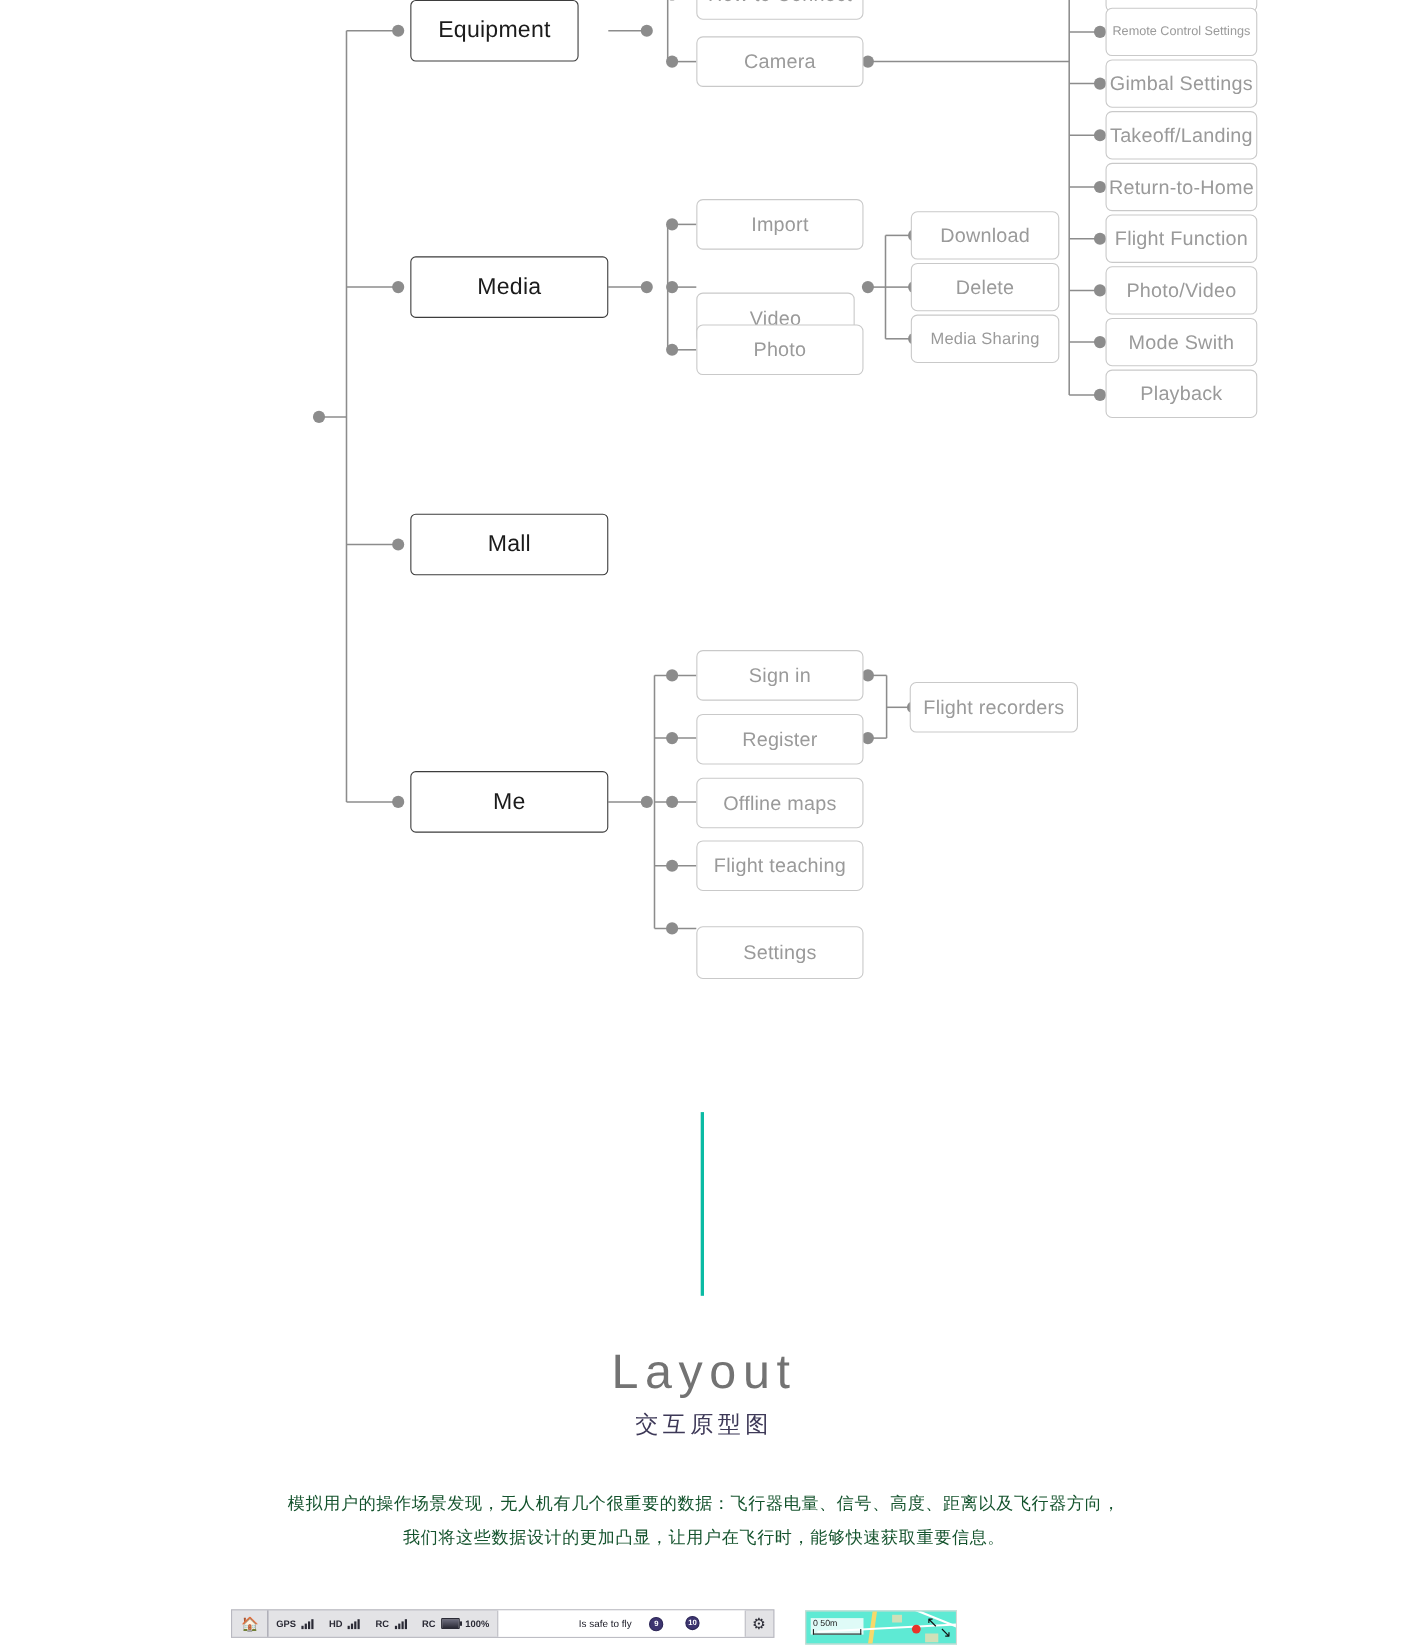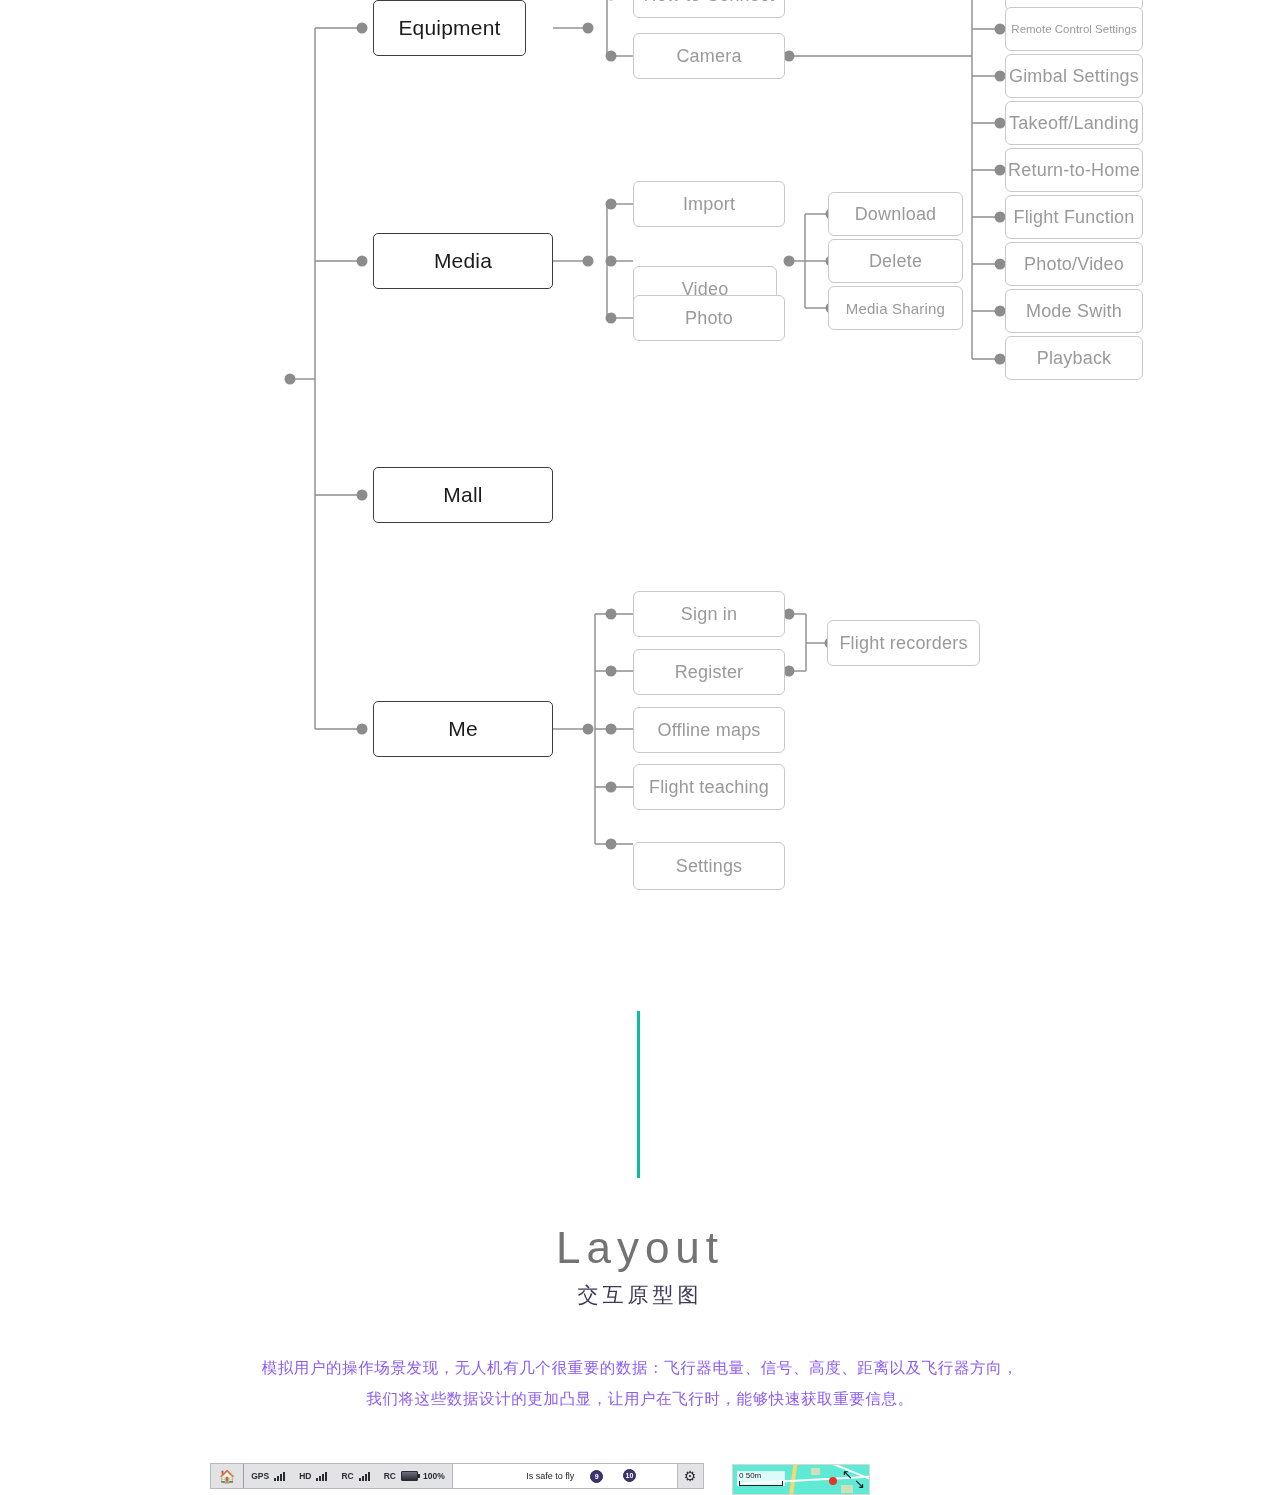--- a/index.html
+++ b/index.html
@@ -109,21 +109,21 @@
     color: #3d3857;
     font-weight: 400;
   }
 
   #caption {
     position: absolute;
     left: 165px;
     top: 1352px;
     width: 950px;
     text-align: center;
-    color: #8b5cf6;
+    color: #14532d;
     font-size: 15.5px;
     line-height: 2.0;
     letter-spacing: .6px;
   }
   #caption .ln2 { display:block; }
 
   
   #statusbar {
     position: absolute;
     left: 210px;

